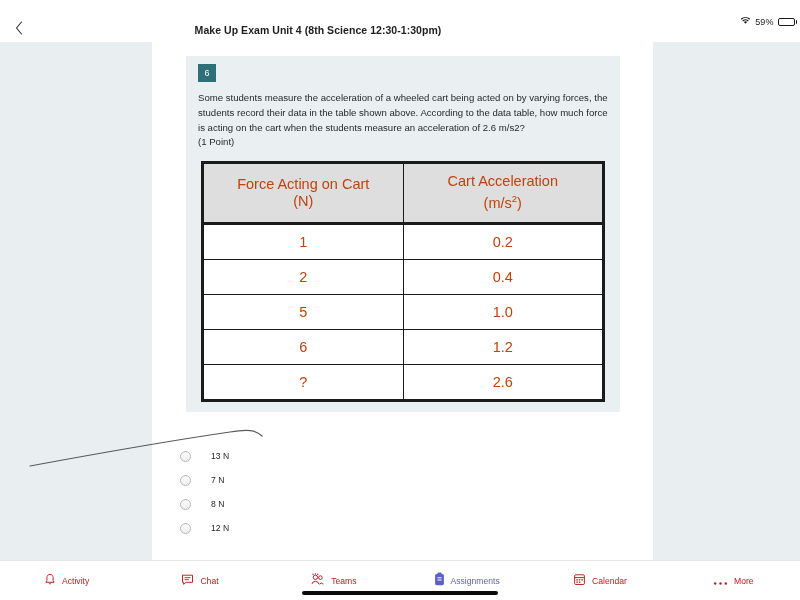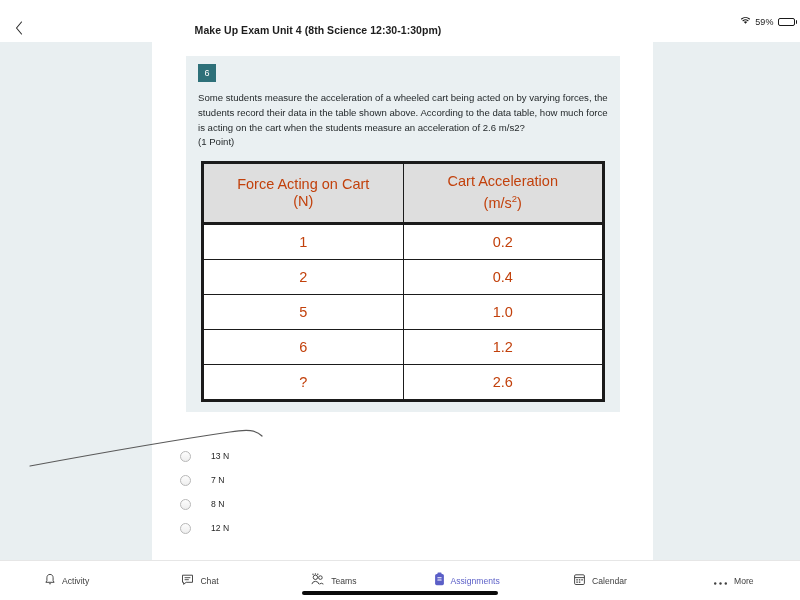--- a/index.html
+++ b/index.html
@@ -166,21 +166,21 @@
     width: 800px; height: 40px;
     background: #ffffff;
     border-top: 1px solid #e6e6e6;
     display: flex; align-items: center;
   }
   .tab-item {
     flex: 1;
     display: flex; align-items: center; justify-content: center;
     gap: 6px;
     cursor: pointer;
-    color: #404040;
+    color: #b91c1c;
   }
   .tab-item.active { color: #5b5fc7; }
   .tab-label { font-size: 8.6px; }
   .home-indicator {
     position: absolute; bottom: 5px; left: 50%;
     transform: translateX(-50%);
     width: 196px; height: 4px;
     background: #0a0a0a; border-radius: 3px;
   }
 </style>

